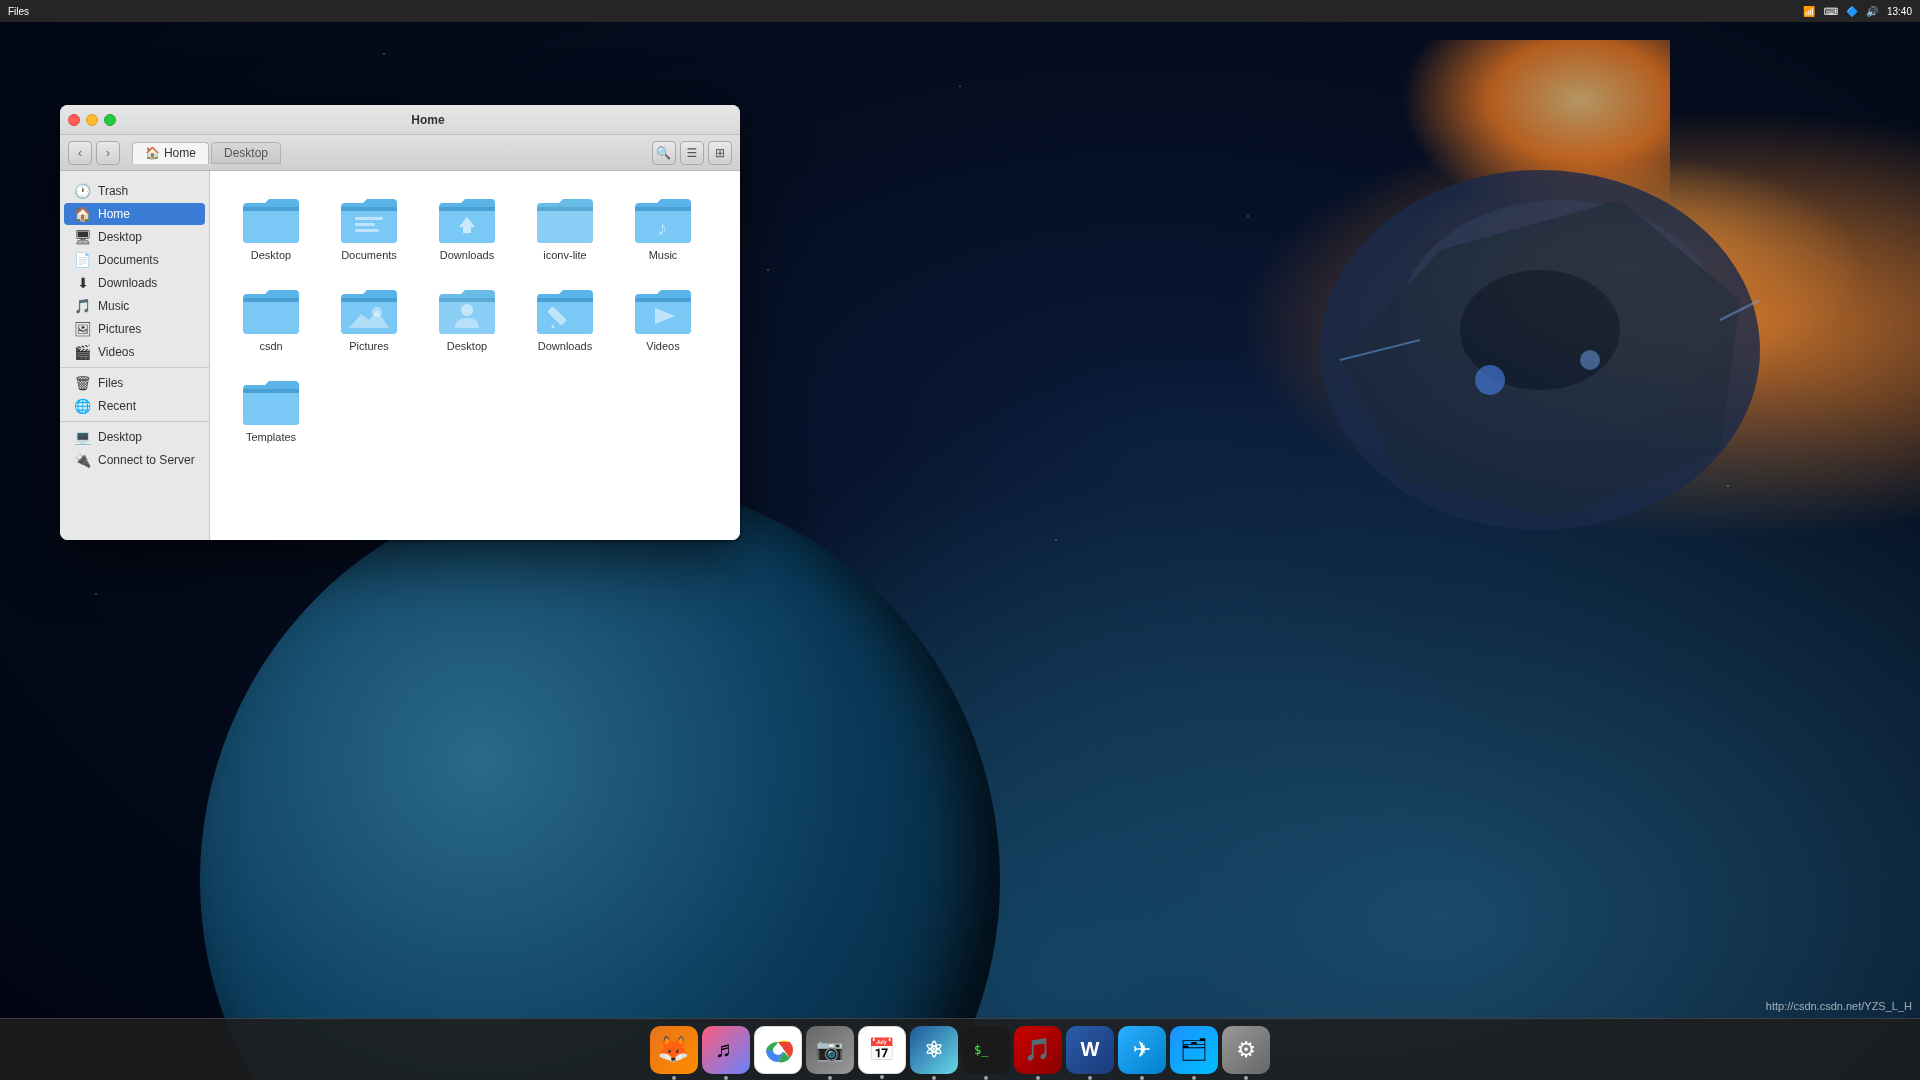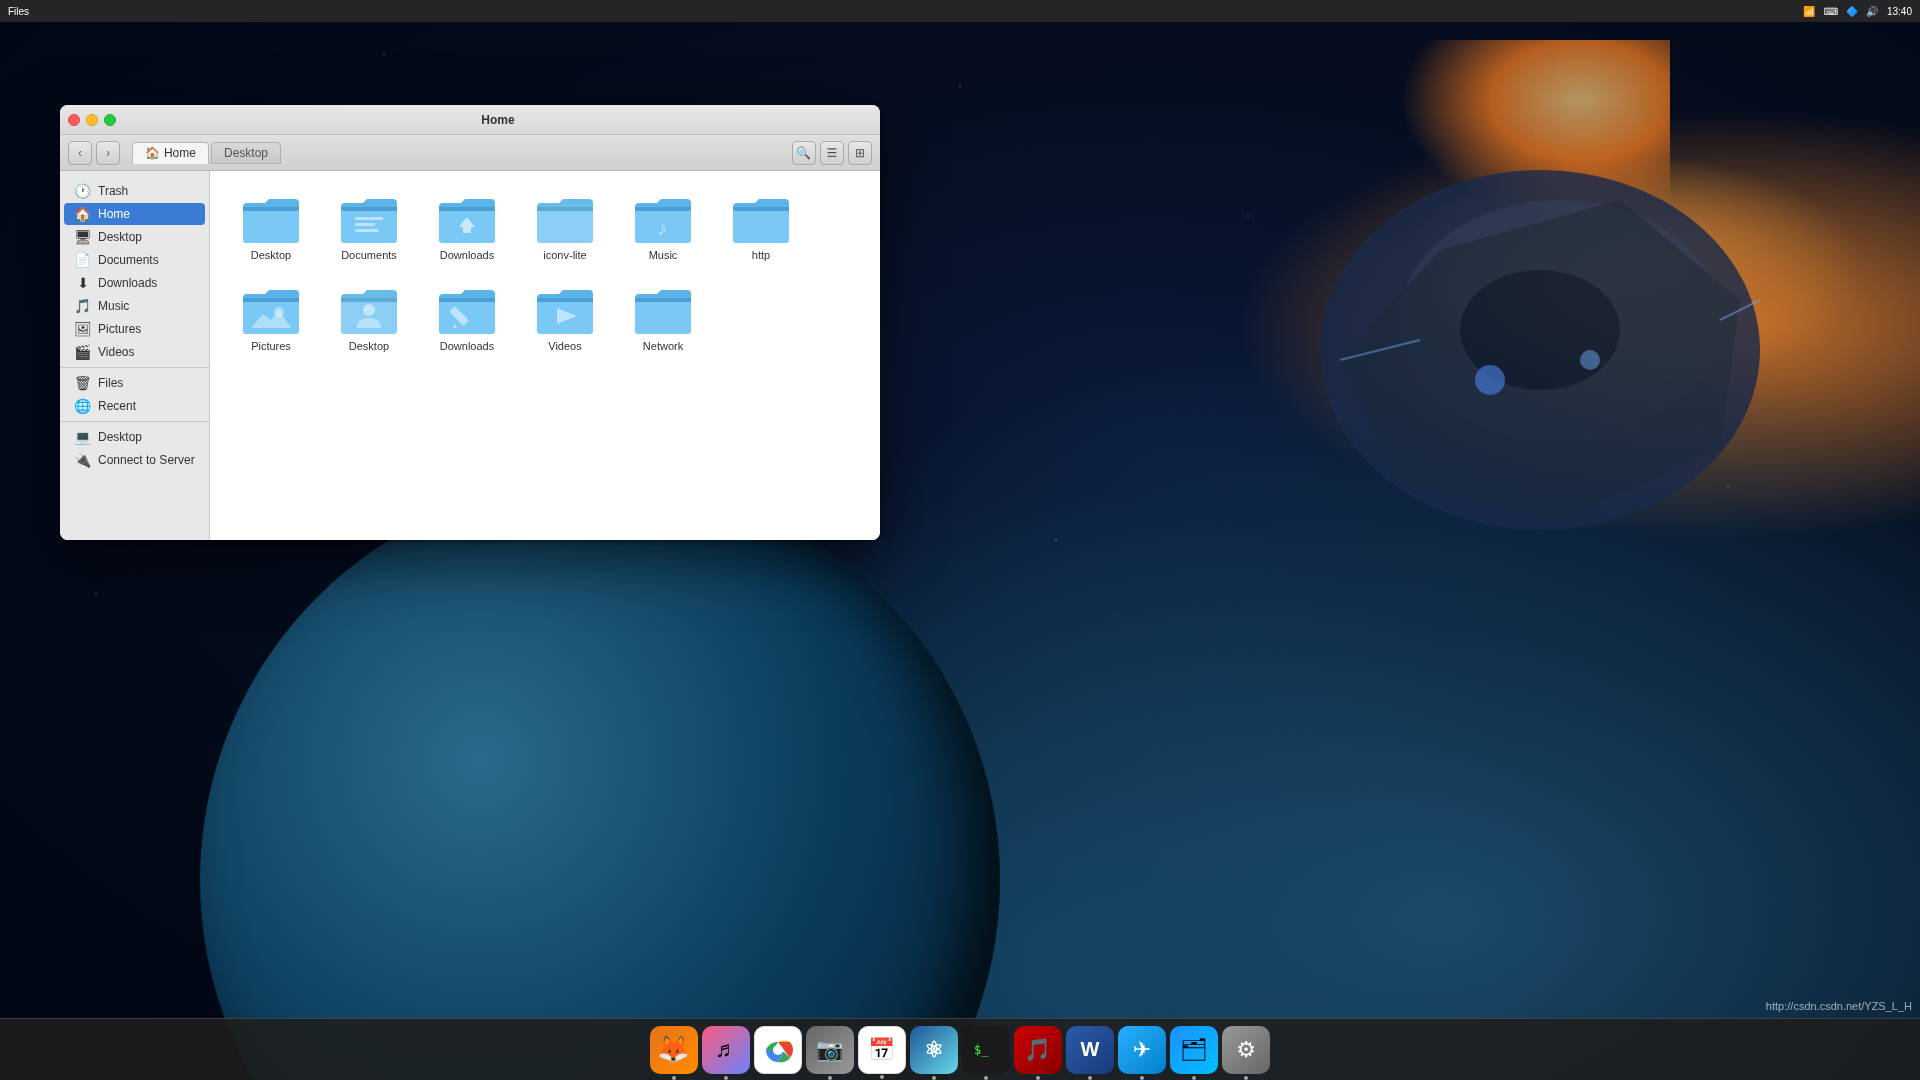--- a/index.html
+++ b/index.html
@@ -124,21 +124,21 @@
       height: 4px;
       border-radius: 50%;
       background: rgba(255,255,255,0.6);
     }
 
     
     .window {
       position: absolute;
       top: 105px;
       left: 60px;
-      width: 820px;
+      width: 680px;
       height: 435px;
       background: #f5f5f5;
       border-radius: 8px;
       box-shadow: 0 20px 60px rgba(0,0,0,0.6), 0 2px 4px rgba(0,0,0,0.4);
       z-index: 50;
       overflow: hidden;
       display: flex;
       flex-direction: column;
     }
 
@@ -536,21 +536,21 @@
       </div>
 
       <div class="file-item">
         <div class="folder-icon">
           <svg viewBox="0 0 60 50" xmlns="http://www.w3.org/2000/svg">
             <path d="M2,12 Q2,8 6,8 L24,8 L28,4 L54,4 Q58,4 58,8 L58,44 Q58,48 54,48 L6,48 Q2,48 2,44 Z" fill="#5ab4e8"></path>
             <path d="M2,16 L58,16 L58,44 Q58,48 54,48 L6,48 Q2,48 2,44 Z" fill="#7ac8f5"></path>
             <rect x="2" y="12" width="56" height="4" fill="#4aa0d5" rx="1"></rect>
           </svg>
         </div>
-        <span class="file-label">http</span>
+        <span class="file-label">csdn</span>
       </div>
 
       <div class="file-item">
         <div class="folder-icon">
           <svg viewBox="0 0 60 50" xmlns="http://www.w3.org/2000/svg">
             <path d="M2,12 Q2,8 6,8 L24,8 L28,4 L54,4 Q58,4 58,8 L58,44 Q58,48 54,48 L6,48 Q2,48 2,44 Z" fill="#5ab4e8"></path>
             <path d="M2,16 L58,16 L58,44 Q58,48 54,48 L6,48 Q2,48 2,44 Z" fill="#7ac8f5"></path>
             <rect x="2" y="12" width="56" height="4" fill="#4aa0d5" rx="1"></rect>
 
             <polygon points="10,42 22,28 30,34 38,24 50,42" fill="white" opacity="0.4"></polygon>
@@ -602,21 +602,21 @@
       </div>
 
       <div class="file-item" style="cursor:default;">
         <div class="folder-icon">
           <svg viewBox="0 0 60 50" xmlns="http://www.w3.org/2000/svg">
             <path d="M2,12 Q2,8 6,8 L24,8 L28,4 L54,4 Q58,4 58,8 L58,44 Q58,48 54,48 L6,48 Q2,48 2,44 Z" fill="#5ab4e8"></path>
             <path d="M2,16 L58,16 L58,44 Q58,48 54,48 L6,48 Q2,48 2,44 Z" fill="#7ac8f5"></path>
             <rect x="2" y="12" width="56" height="4" fill="#4aa0d5" rx="1"></rect>
           </svg>
         </div>
-        <span class="file-label">Network</span>
+        <span class="file-label">Templates</span>
       </div>
     </div>
   </div>
 </div>
 
 <div class="system-tray-text">http://csdn.csdn.net/YZS_L_H</div>
 
 <div class="dock">
 
   <div class="dock-item" style="background: linear-gradient(135deg, #e8731a, #ff8c00); border-radius:10px; font-size:26px;">🦊</div>

